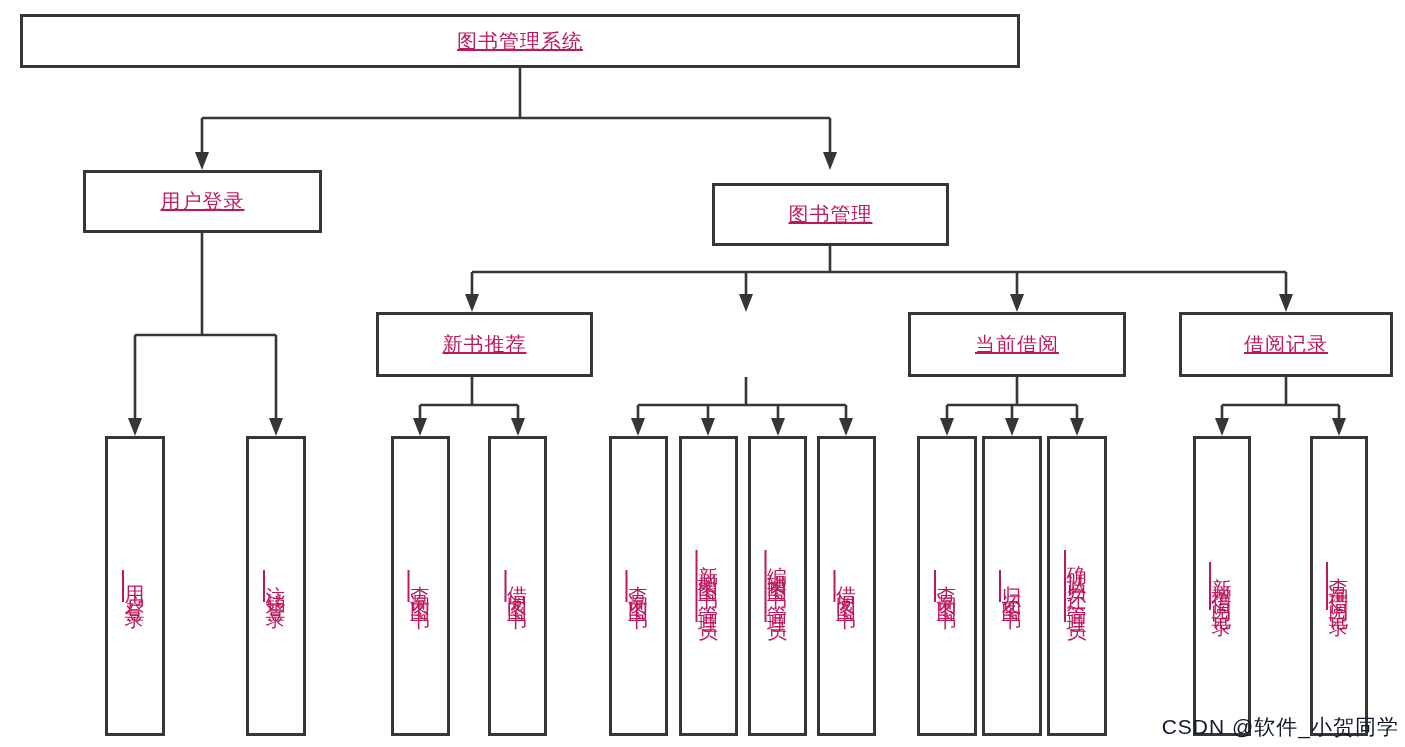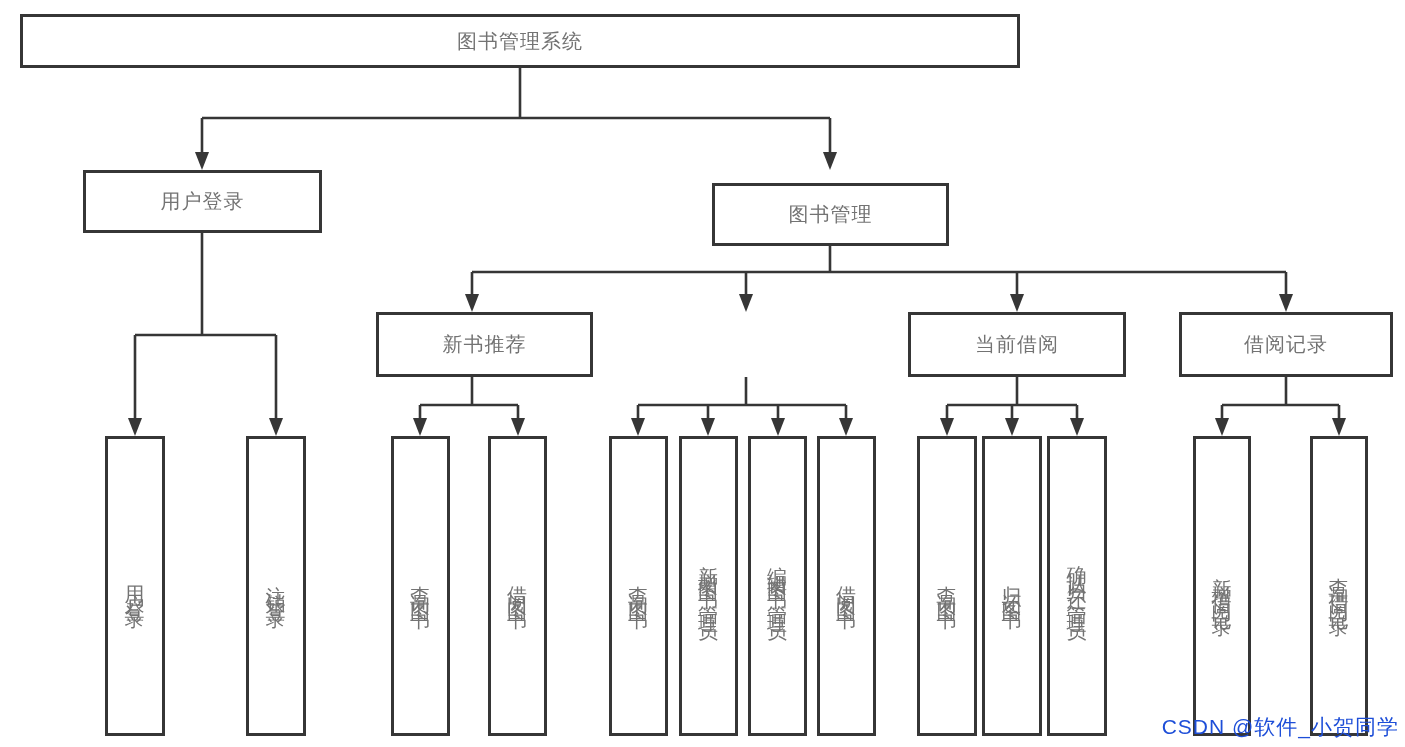--- a/index.html
+++ b/index.html
@@ -17,41 +17,42 @@
     width: 1405px; height: 747px;
   }
   .node {
     position: absolute;
     box-sizing: border-box;
     background: #ffffff;
     border: 3px solid #363636;
     display: flex;
     align-items: center;
     justify-content: center;
-    color: #737373;
+    color: #be185d;
     font-size: 20px;
     letter-spacing: 1px;
     white-space: nowrap;
+    text-decoration: underline;
   }
   .leaf {
     font-size: 20px;
     letter-spacing: 0;
   }
   .leaf .vlabel {
     writing-mode: vertical-rl;
     text-orientation: mixed;
     letter-spacing: 8px;
     line-height: 1.1;
   }
   .watermark {
     position: absolute;
     right: 6px;
     top: 713px;
     font-size: 21px;
-    color: #1d4ed8;
+    color: #0f172a;
     letter-spacing: 1px;
     z-index: 10;
     white-space: nowrap;
   }
 </style>
 </head>
 <body>
 
 <div class="stage">
 

